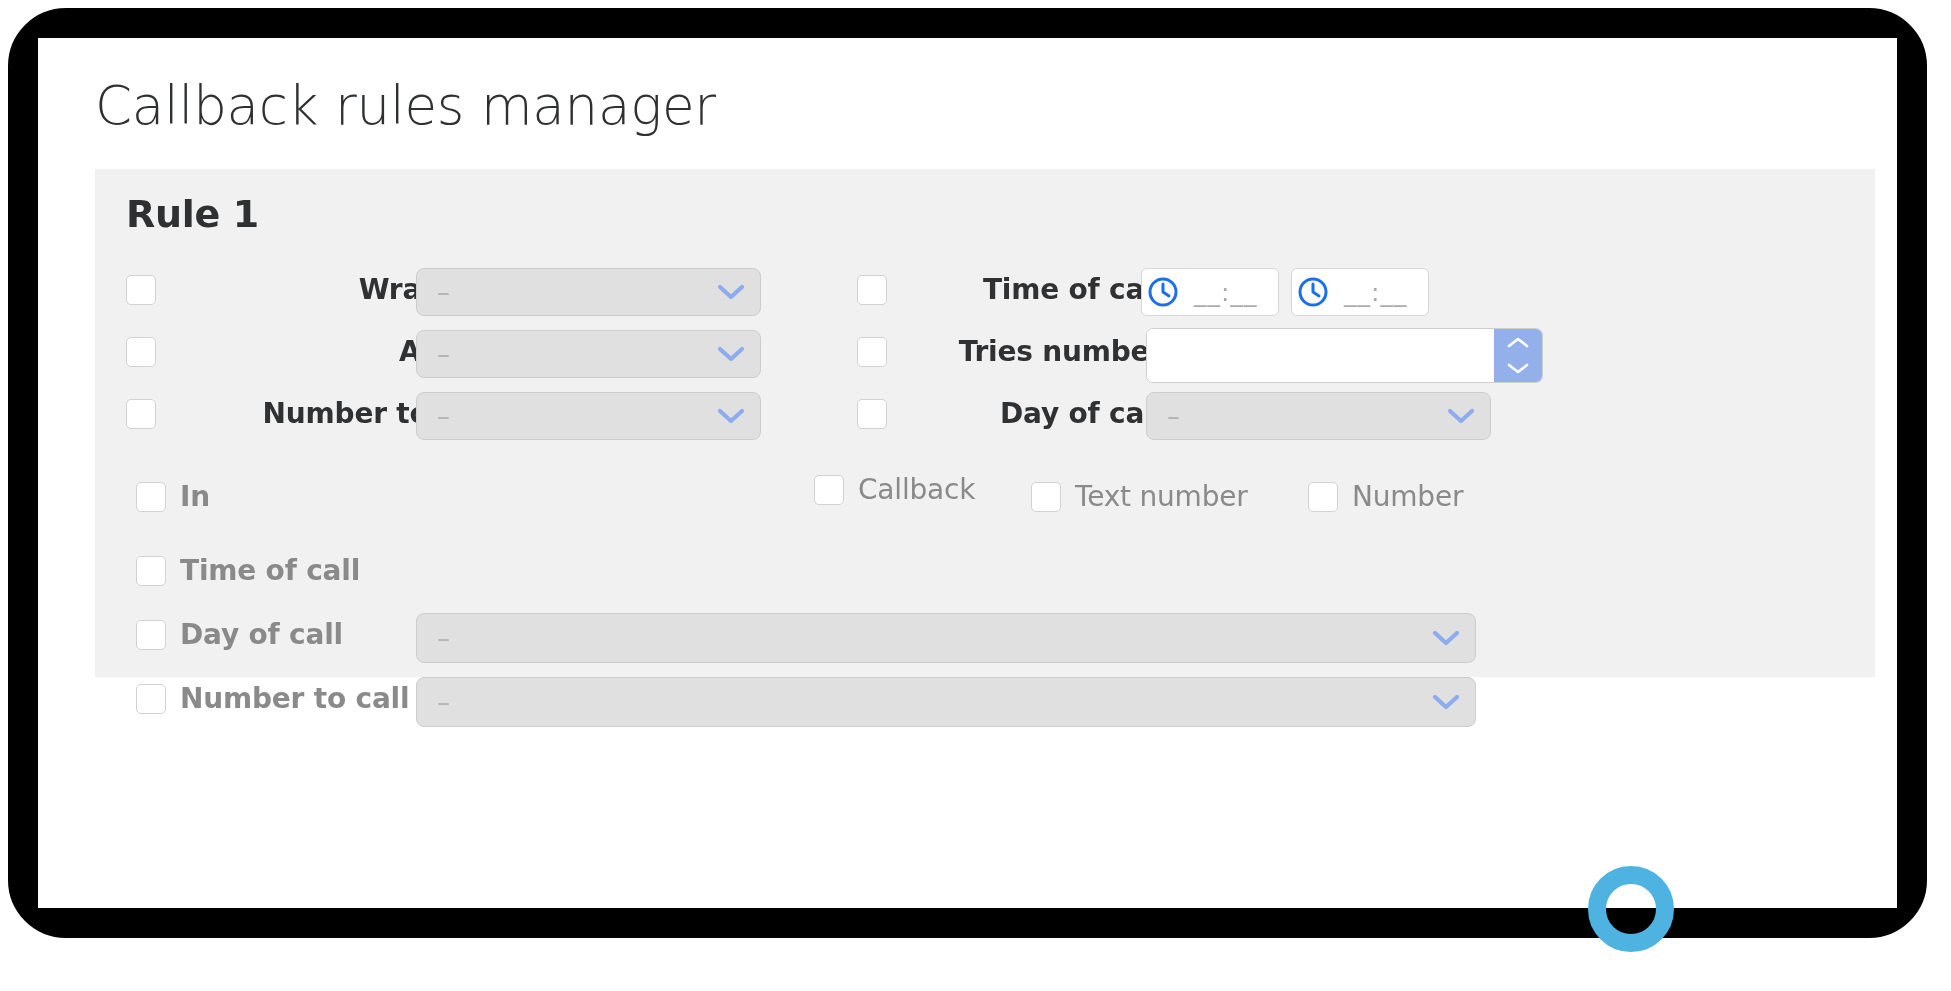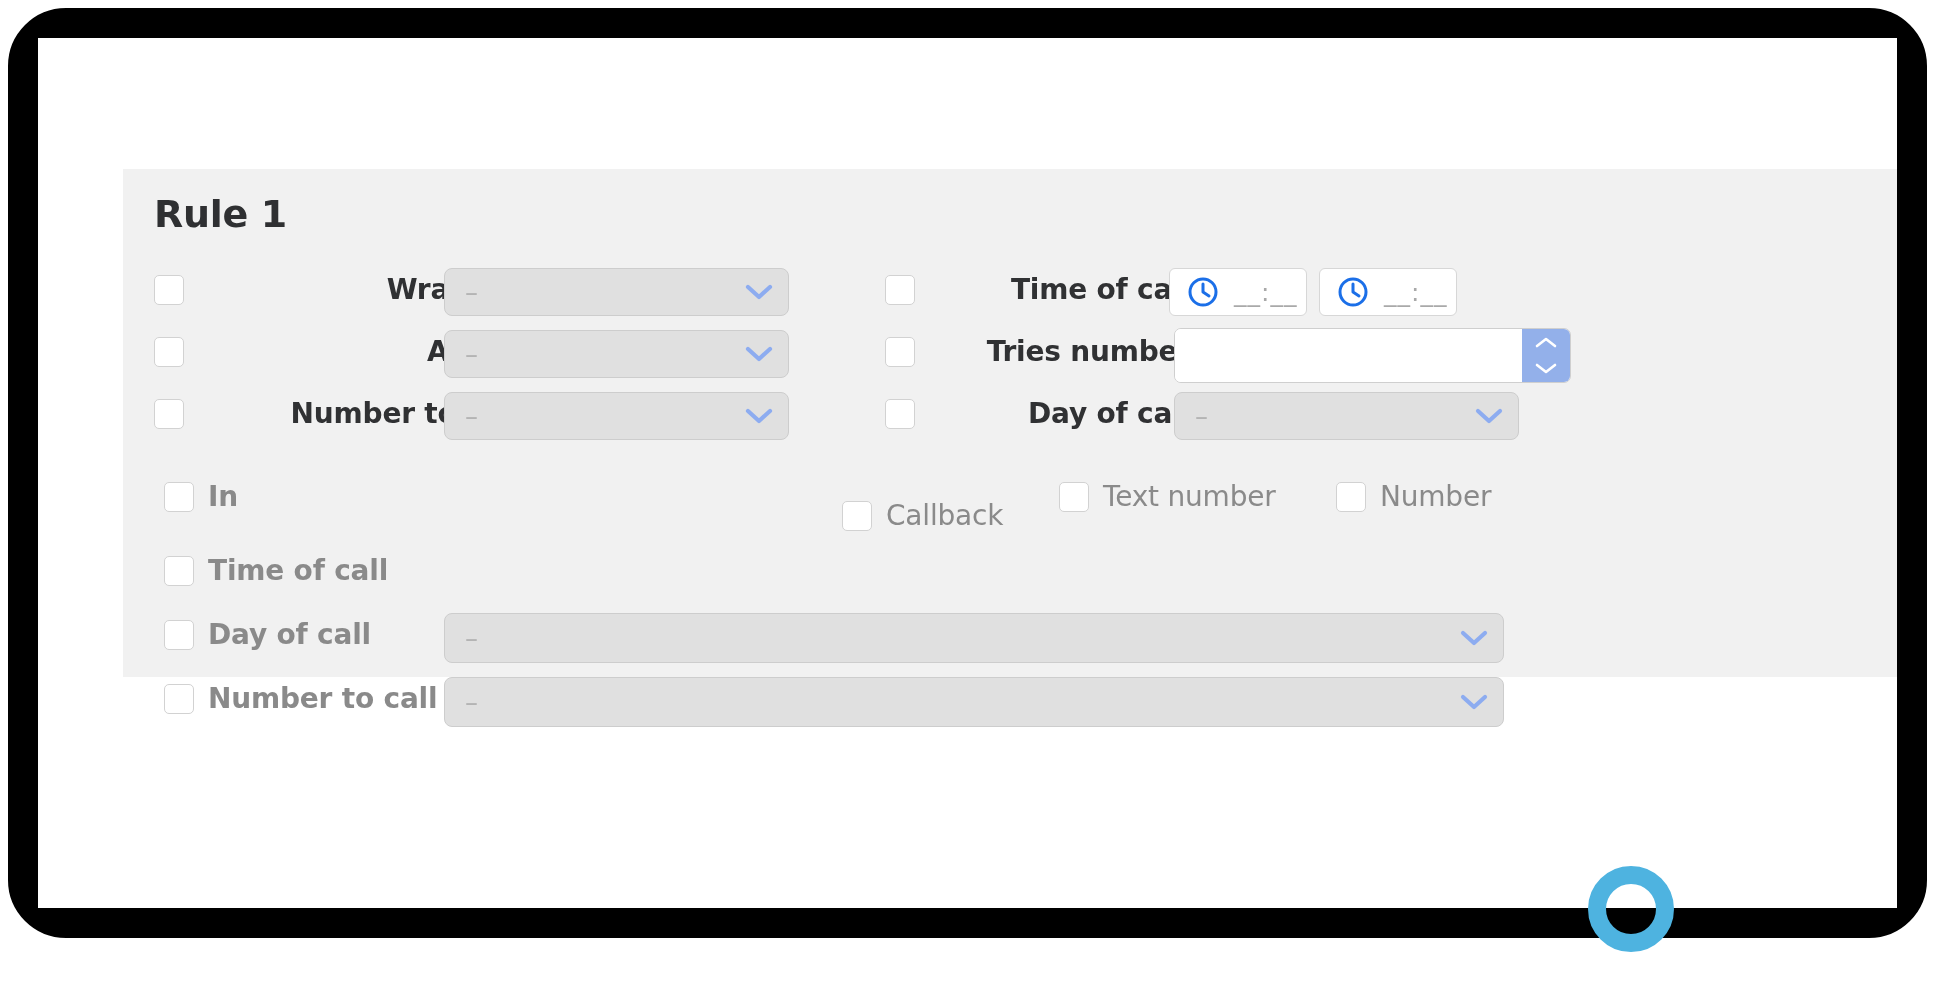--- a/index.html
+++ b/index.html
@@ -51,21 +51,20 @@
   }
 
   
   #rule-panel {
     position: absolute;
     left: 57px;
     top: 131px;
     width: 1780px;
     height: 508px;
     background: #f1f1f1;
-    margin-left: 28px;
   }
 
   #rule-heading {
     position: absolute;
     left: 31px;
     top: 23px;
     font-size: 38px;
     font-weight: bold;
     color: #2f3032;
     letter-spacing: -0.3px;
@@ -136,21 +135,21 @@
 
   
   .time-input {
     position: absolute;
     background: #ffffff;
     border: 1px solid #d7d7d7;
     border-radius: 6px;
     box-sizing: border-box;
     display: flex;
     align-items: center;
-    padding-left: 16px;
+    padding-left: 4px;
   }
   .time-input .clock {
     flex: 0 0 auto;
     width: 34px;
     height: 34px;
   }
   .time-input .tm {
     margin-left: 14px;
     font-size: 25px;
     color: #a9a9a9;
@@ -199,20 +198,21 @@
     box-sizing: border-box;
     z-index: 50;
   }
 </style>
 </head>
 <body>
 
 <div id="device-frame">
   <div id="screen">
 
+    <div id="page-title">Callback rules manager</div>
 
     <div id="rule-panel">
 
       <div id="rule-heading">Rule 1</div>
 
       <div class="cbl" style="left:31px; top:104px;">
         <span class="cb"></span>
         <span class="lbl-wrap" style="width:322px;">
           <span class="lbl">Wrap-up</span>
         </span>
@@ -302,21 +302,21 @@
         </svg>
       </div>
 
       <div class="cbl" style="left:41px; top:311px;justify-content:center;">
         <span class="cb"></span>
         <span style="margin-left:14px;">
           <span class="lbl muted">In</span>
         </span>
       </div>
 
-      <div class="cbl" style="left:719px; top:330px;text-align:right;">
+      <div class="cbl" style="left:719px; top:304px;text-align:right;">
         <span class="cb"></span>
         <span style="margin-left:14px;">
           <span class="lbl reg">Callback</span>
         </span>
       </div>
       <div class="cbl" style="left:936px; top:311px;">
         <span class="cb"></span>
         <span style="margin-left:14px;">
           <span class="lbl reg">Text number</span>
         </span>

